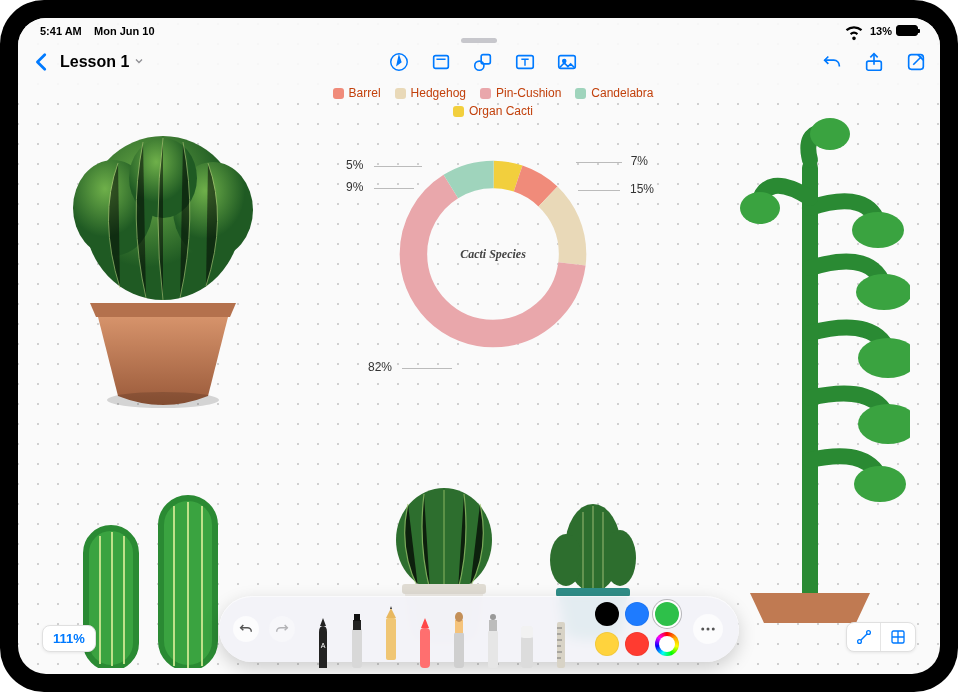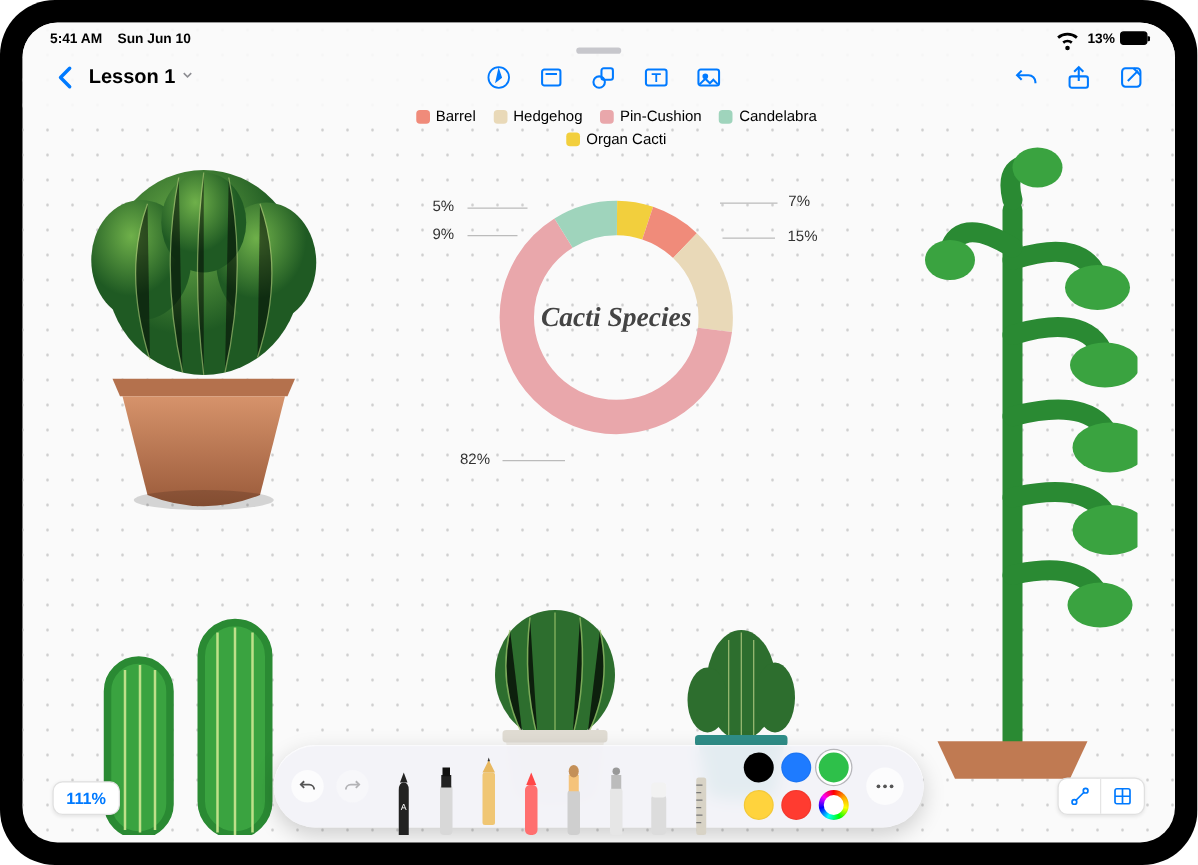--- a/index.html
+++ b/index.html
@@ -38,21 +38,21 @@
     position: relative; background: #000;
   }
   .battery::after {
     content: ""; position: absolute; right: -3px; top: 3px;
     width: 2px; height: 4px; background: #000; border-radius: 0 1px 1px 0;
   }
   
   .navbar {
     position: absolute; top: 22px; left: 0; right: 0; height: 44px;
     display: flex; align-items: center; justify-content: space-between;
-    padding: 0 23px;
+    padding: 0 12px;
     z-index: 40;
     gap: 28px;
   }
   .nav-left, .nav-center, .nav-right {
     display: flex; align-items: center; gap: 18px;
   }
   .nav-left { gap: 6px; }
   .nav-title { font-size: 16px; font-weight: 600; color: #000; display: flex; align-items: center; gap: 4px; }
   .ico { width: 24px; height: 24px; display: flex; align-items: center; justify-content: center; }
   .ico svg { width: 22px; height: 22px; }
@@ -78,30 +78,30 @@
   }
   
   .plant { position: absolute; }
   .plant svg { display: block; }
   
   .chartwrap {
     position: absolute; top: 68px; left: 310px; width: 330px;
   }
   .legend {
     display: flex; flex-wrap: wrap; justify-content: center; gap: 4px 14px;
-    font-size: 12px; color: #000000; margin-bottom: 6px;
+    font-size: 12px; color: #c2410c; margin-bottom: 6px;
   }
   .legend .item { display: flex; align-items: center; gap: 5px; }
   .swatch { width: 11px; height: 11px; border-radius: 3px; }
   .donut-area { position: relative; width: 330px; height: 260px; }
   .donut { position: absolute; left: 50%; top: 50%; transform: translate(-50%,-50%); }
   .donut-title {
     position: absolute; left: 50%; top: 50%; transform: translate(-50%,-50%);
     font-family: Georgia, "Times New Roman", serif;
-    font-weight: 700; font-style: italic; font-size: 22px; color: #444;
+    font-weight: 700; font-style: italic; font-size: 12px; color: #444;
     text-align: center; width: 140px;
   }
   .callout {
     position: absolute; font-size: 12px; color: #333; font-weight: 500;
   }
   .callout .line {
     position: absolute; background: #bbb; height: 1px;
   }
   
   .zoom {
@@ -169,21 +169,21 @@
   <div class="screen">
 
     <div class="canvas"></div>
 
     <div class="grabber"></div>
 
     <div class="statusbar">
       <div>
         <span>5:41 AM</span>
         &nbsp;&nbsp;
-        <span>Sun Jun 10</span>
+        <span>Mon Jun 10</span>
       </div>
       <div class="right">
         <span class="ico">
           <svg viewBox="0 0 24 24" fill="currentColor">
               <path d="M12 18a2 2 0 100 4 2 2 0 000-4zm-4.5-3.5a7 7 0 019 0l-1.5 1.8a4.6 4.6 0 00-6 0zM3 10a14 14 0 0118 0l-1.6 1.9a11.4 11.4 0 00-14.8 0z"></path>
             </svg>
         </span>
         <span>13%</span>
         <span class="battery"></span>
       </div>

